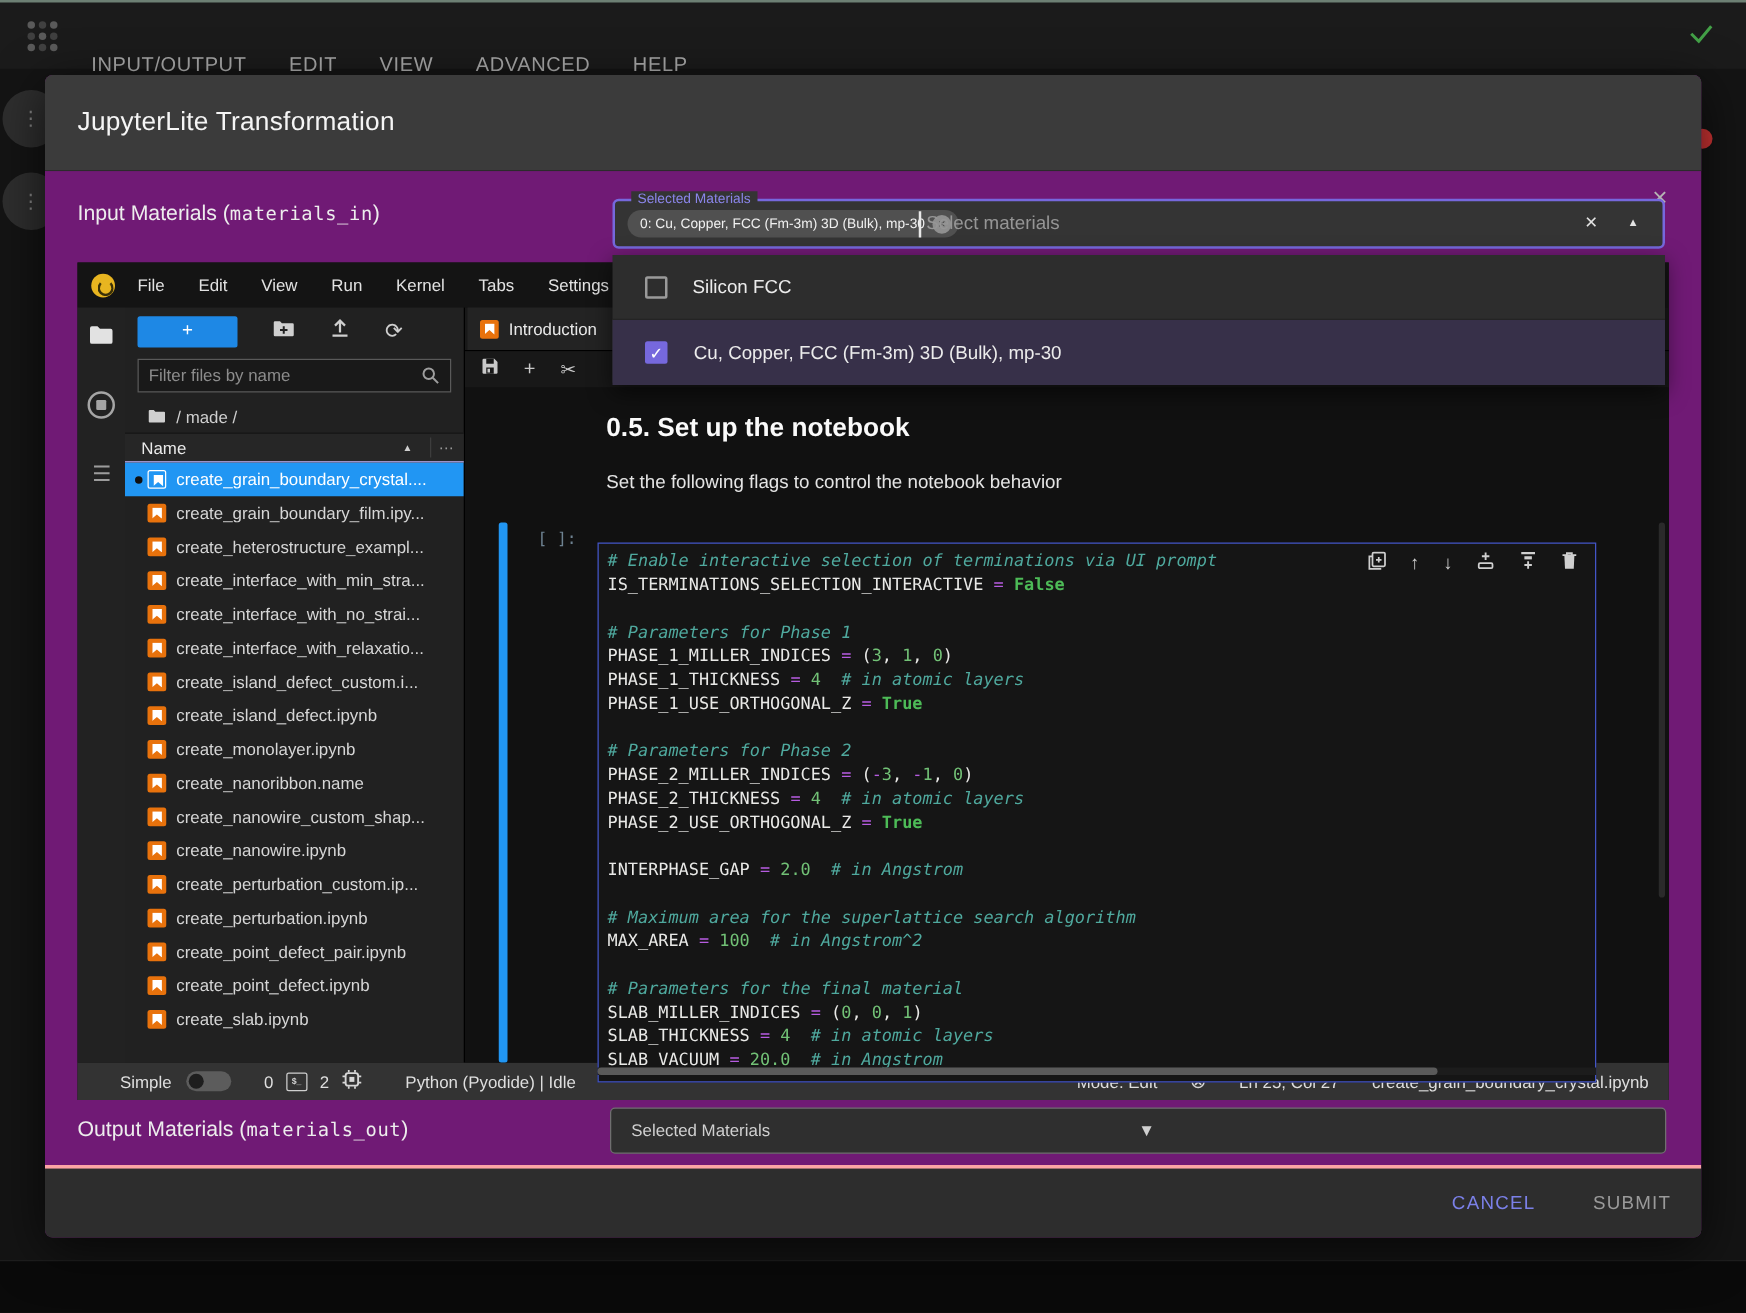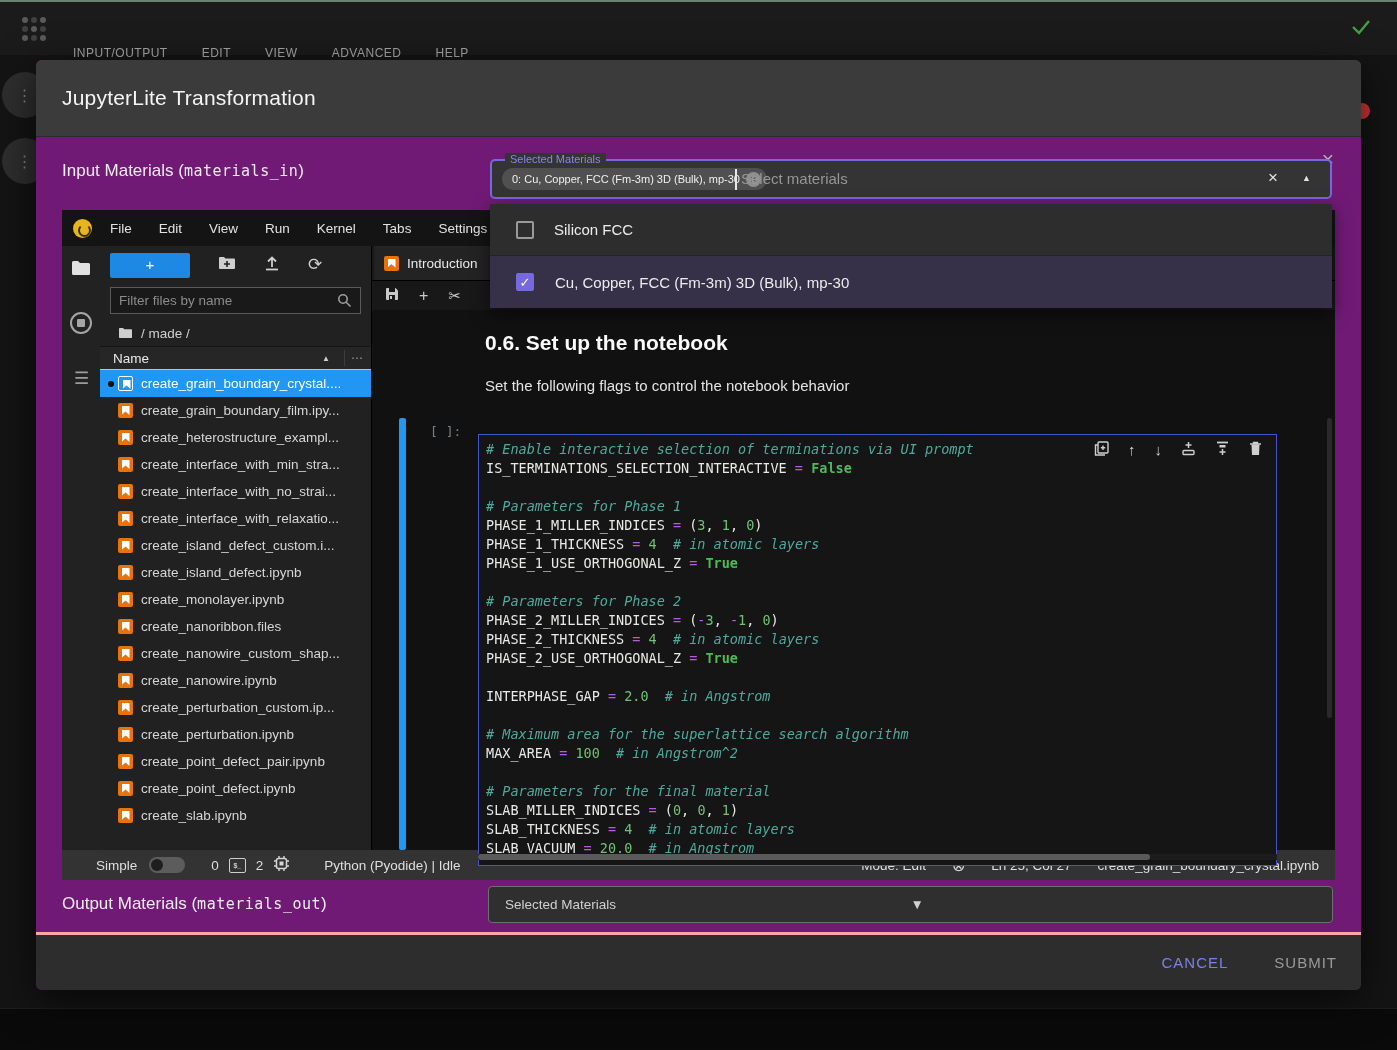--- a/index.html
+++ b/index.html
@@ -8,21 +8,21 @@
   .mono { font-family:"DejaVu Sans Mono", monospace; }
 
   
   .appbar { position:absolute; left:0; top:0; width:1397px; height:55px; background:#1b1b1b;
     border-top:2px solid #6d8074; display:flex; align-items:center; z-index:2; }
   .app-logo { width:24px; height:24px; margin-left:22px; display:grid;
     grid-template-columns:repeat(3,1fr); grid-template-rows:repeat(3,1fr); gap:3px; }
   .app-logo i { border-radius:50%; background:#5a5a5a; }
   .app-logo i:nth-child(2n) { background:#404040; }
   .app-menus { display:flex; gap:34px; margin-left:27px; }
-  .app-menu { color:#a9a9a9; font-size:12px; letter-spacing:.5px; cursor:pointer;margin-top:48px; }
+  .app-menu { color:#a9a9a9; font-size:16px; letter-spacing:.5px; cursor:pointer;margin-top:48px; }
   .app-check { position:absolute; right:26px; top:17px; }
 
   
   .fab { position:absolute; width:46px; height:46px; border-radius:50%; background:#2e2e2e; z-index:3;
     display:flex; align-items:center; justify-content:center; color:#808080; font-size:16px; letter-spacing:1px;}
   .fab1 { left:2px; top:72px; } .fab2 { left:2px; top:138px; }
   .red-badge { position:absolute; left:1354px; top:103px; width:16px; height:16px; border-radius:50%;
     background:var(--c-red_badge); z-index:3; }
   .bottom-strip { position:absolute; left:0; bottom:0; width:1397px; height:42px; background:#0a0a0a;
     border-top:1px solid #1e1e1e; z-index:1; }
@@ -342,21 +342,21 @@
               <span class="fname">create_island_defect.ipynb</span>
             </div>
             <div class="frow">
               <span class="dot off"></span>
               <span class="nb-ic"></span>
               <span class="fname">create_monolayer.ipynb</span>
             </div>
             <div class="frow">
               <span class="dot off"></span>
               <span class="nb-ic"></span>
-              <span class="fname">create_nanoribbon.files</span>
+              <span class="fname">create_nanoribbon.name</span>
             </div>
             <div class="frow">
               <span class="dot off"></span>
               <span class="nb-ic"></span>
               <span class="fname">create_nanowire_custom_shap...</span>
             </div>
             <div class="frow">
               <span class="dot off"></span>
               <span class="nb-ic"></span>
               <span class="fname">create_nanowire.ipynb</span>
@@ -403,21 +403,21 @@
                 <rect x="4" y="8" width="6" height="5" fill="#181818"></rect>
                 <rect x="5" y="9" width="2" height="3" fill="#c9c9c9"></rect>
                 <rect x="4" y="1" width="6" height="4" fill="#181818"></rect>
               </svg>
           </span>
           <span class="t-plus">+</span>
           <span class="t-cut">✂</span>
         </div>
 
         <div class="nb-content">
-          <div class="nb-h1">0.6. Set up the notebook</div>
+          <div class="nb-h1">0.5. Set up the notebook</div>
           <div class="nb-p">Set the following flags to control the notebook behavior</div>
 
           <div class="cell-bar"></div>
           <div class="cell-prompt mono">[ ]:</div>
 
           <div class="cell-editor">
             <div id="code">
                 <div class="cl"><span class="tk-cm"># Enable interactive selection of terminations via UI prompt</span></div>
                 <div class="cl"><span class="tk-v">IS_TERMINATIONS_SELECTION_INTERACTIVE </span><span class="tk-op">= </span><span class="tk-kw">False</span></div>
                 <div class="cl">&nbsp;</div>

